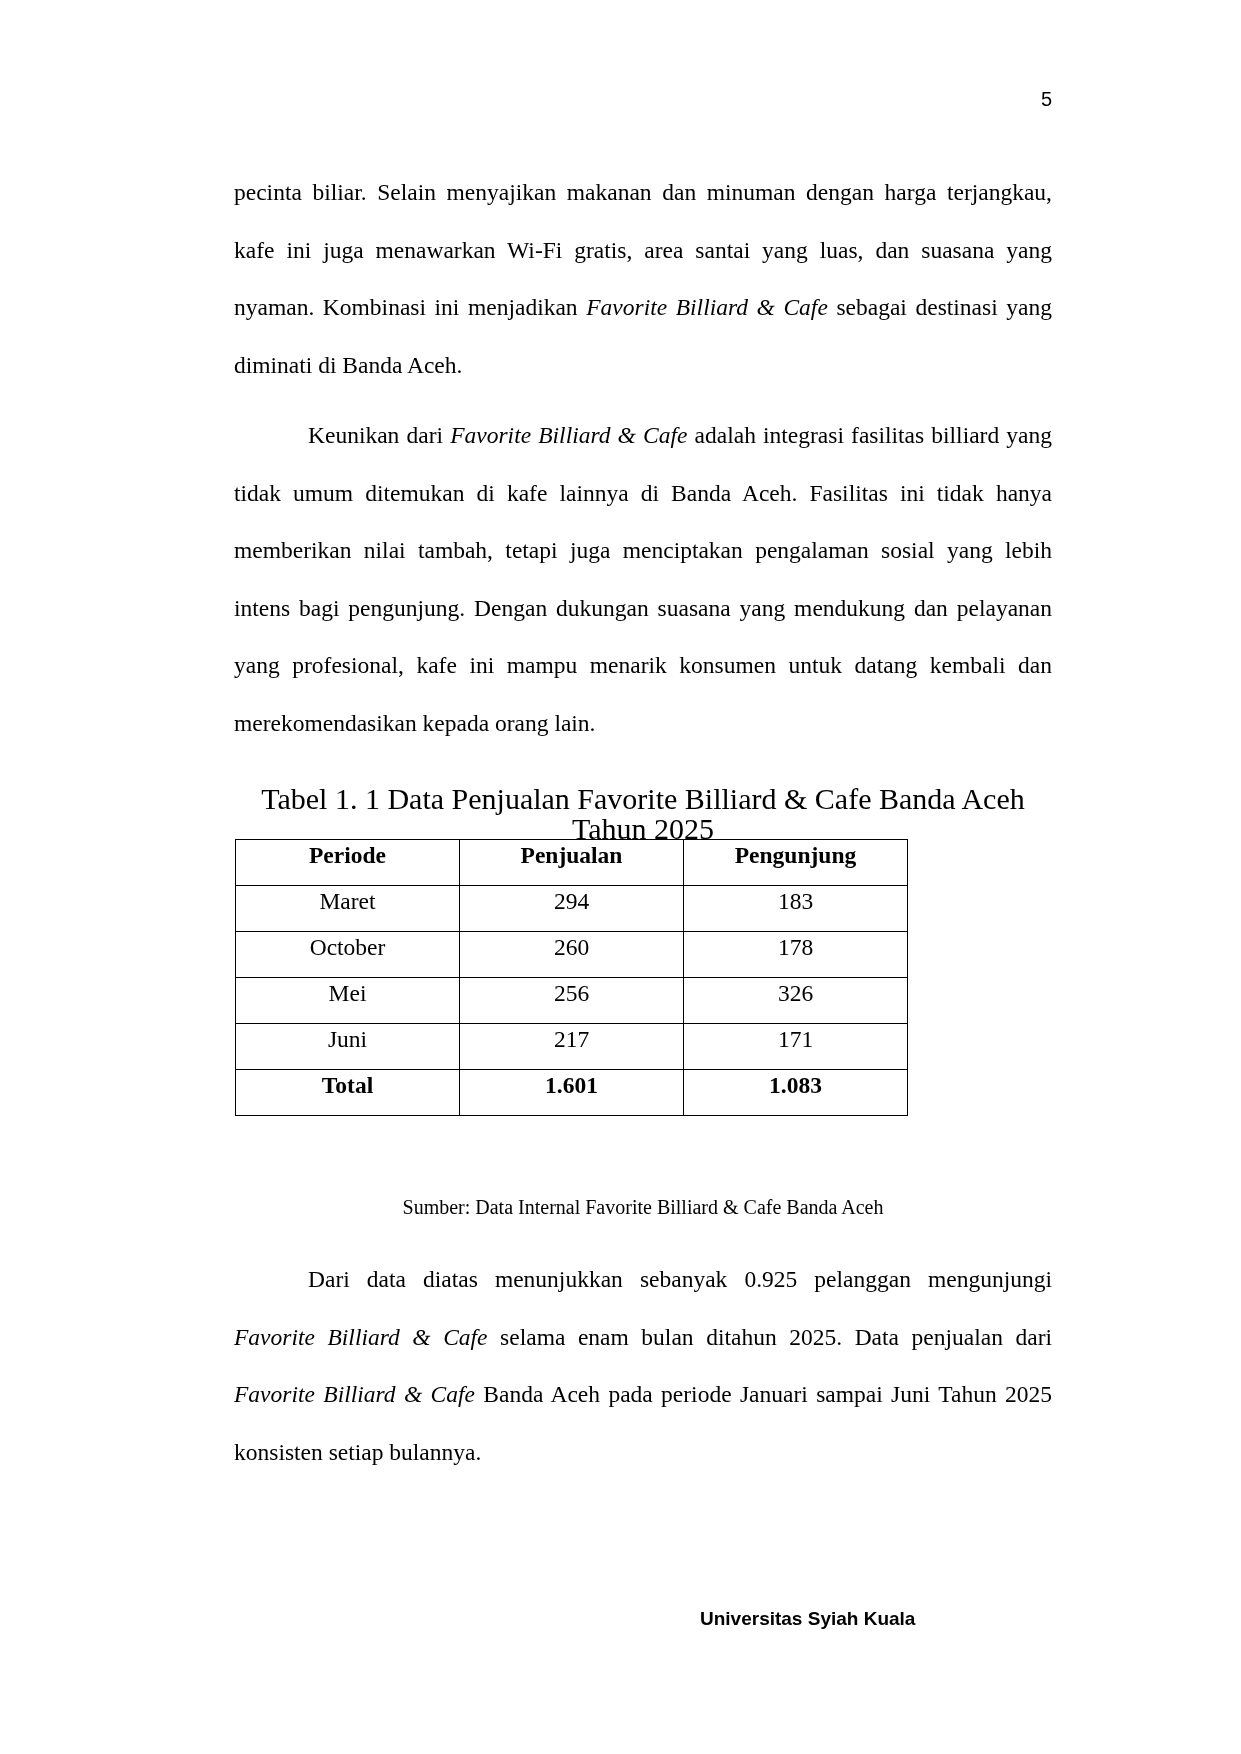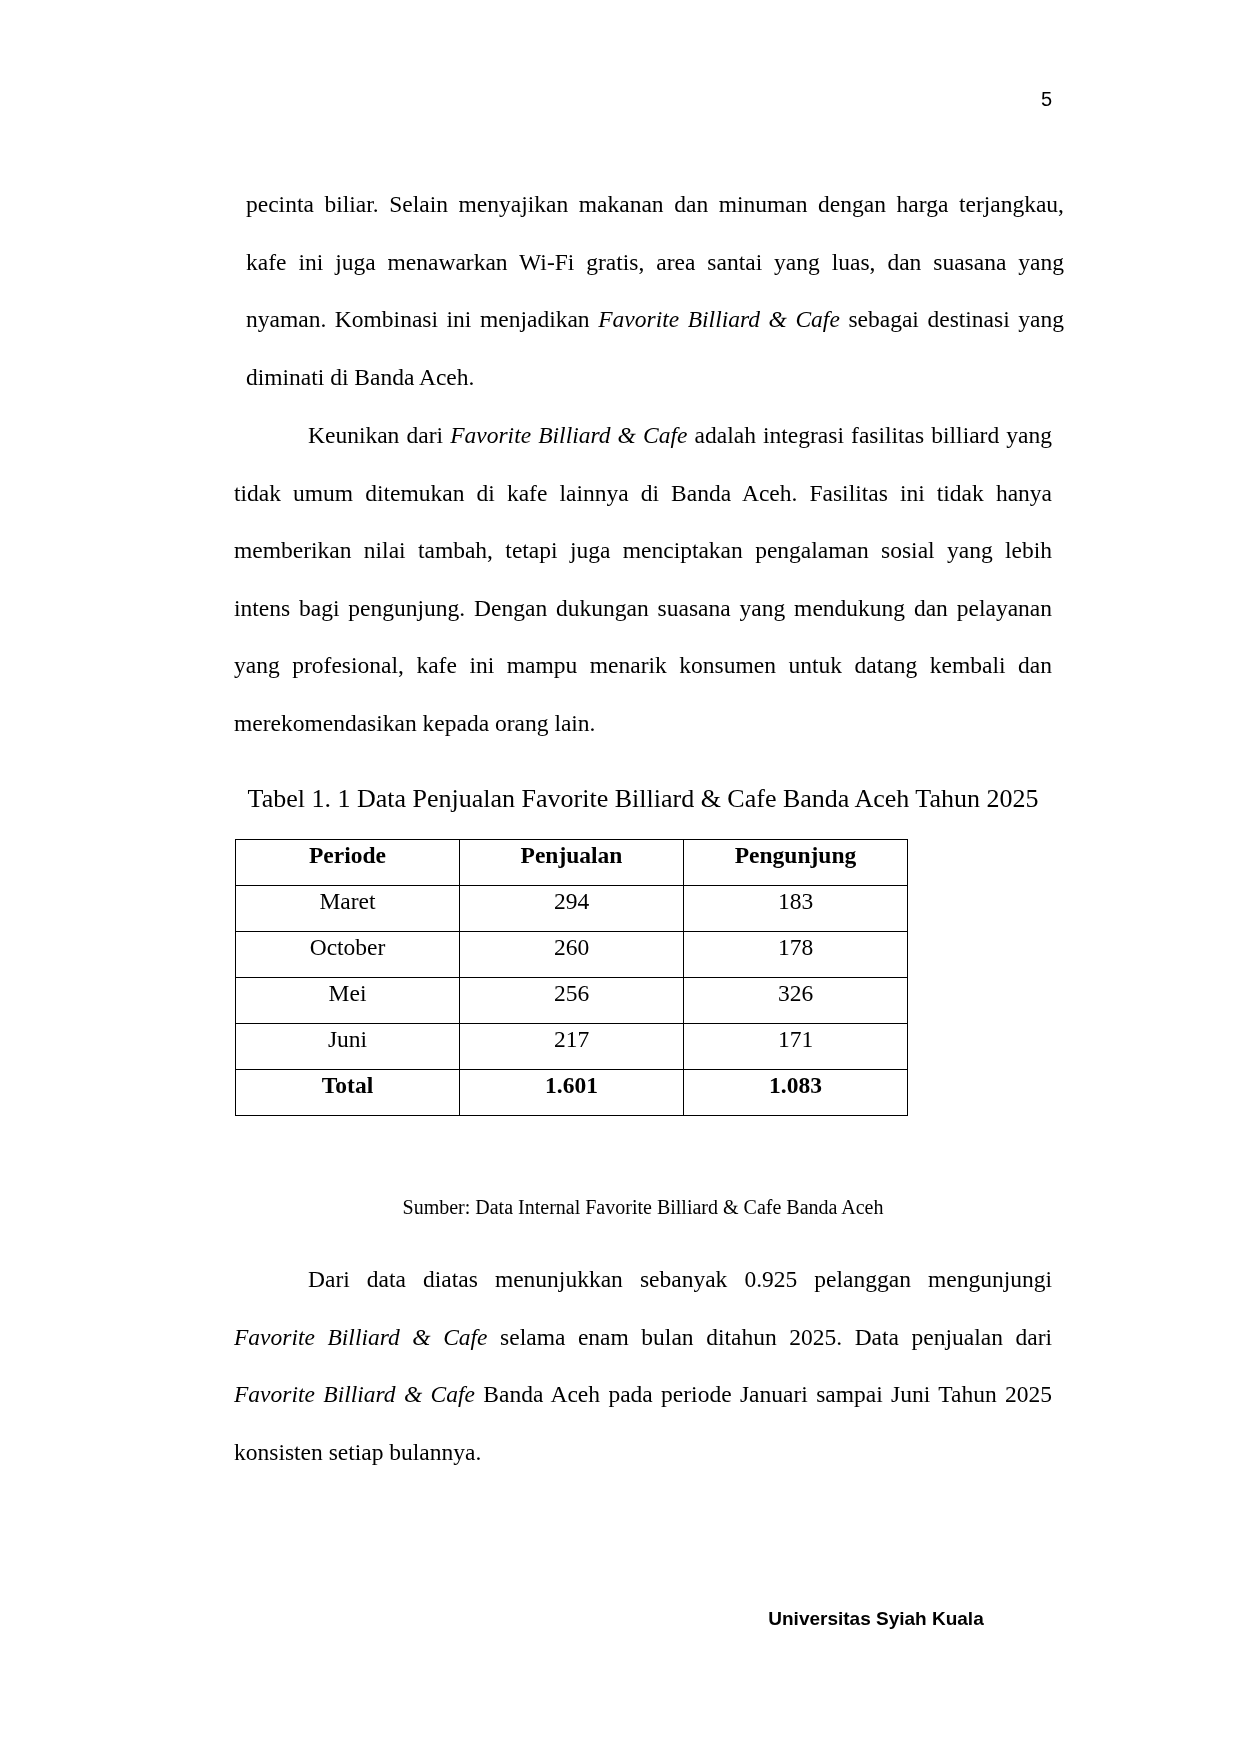--- a/index.html
+++ b/index.html
@@ -13,50 +13,50 @@
     position: absolute; left: 234px; width: 818px;
     font-family: "Liberation Serif", serif; font-size: 23.5px;
     line-height: 57.5px; text-align: justify; color: #000;
   }
   .p1 { top: 164px; }
   .p2 { top: 407px; text-indent: 74px; }
   .p3 { top: 1251px; text-indent: 74px; }
   .body-text em { font-style: italic; }
   .table-caption {
     position: absolute; left: 234px; width: 818px; top: 784px; text-align: center;
-    font-family: "Liberation Serif", serif; font-size: 26px; line-height: 30px;
+    font-family: "Liberation Serif", serif; font-size: 30px; line-height: 30px;
   }
   table.data-table {
     position: absolute; left: 235px; top: 839px; width: 673px;
     border-collapse: collapse;
     font-family: "Liberation Serif", serif; font-size: 23.5px;
   }
   table.data-table th, table.data-table td {
     border: 1.5px solid #000; height: 41px; padding: 0 0 4px 0;
     text-align: center; vertical-align: top; line-height: 30px; width: 33.33%;
   }
   table.data-table th { font-weight: bold; }
   table.data-table tr.total-row td { font-weight: bold; }
   .table-source {
     position: absolute; left: 234px; width: 818px; top: 1192px; text-align: center;
     font-family: "Liberation Serif", serif; font-size: 20px; line-height: 30px;
   }
   .footer-institution {
-    position: absolute; left: 700px; top: 1608px; width: 352px; text-align: center;
+    position: absolute; left: 700px; top: 1608px; width: 352px; text-align: left;
     font-family: "Liberation Sans", sans-serif; font-weight: bold; font-size: 19px;
   }
 </style>
 </head>
 <body>
 
 <div class="page">
 
   <div class="page-number">5</div>
 
-  <p class="body-text p1" style="margin:12px;"><span>pecinta biliar. Selain menyajikan makanan dan minuman dengan harga terjangkau, kafe ini juga menawarkan Wi-Fi gratis, area santai yang luas, dan suasana yang nyaman. Kombinasi ini menjadikan </span><em>Favorite Billiard &amp; Cafe</em><span> sebagai destinasi yang diminati di Banda Aceh.</span></p>
+  <p class="body-text p1" style="margin:0;"><span>pecinta biliar. Selain menyajikan makanan dan minuman dengan harga terjangkau, kafe ini juga menawarkan Wi-Fi gratis, area santai yang luas, dan suasana yang nyaman. Kombinasi ini menjadikan </span><em>Favorite Billiard &amp; Cafe</em><span> sebagai destinasi yang diminati di Banda Aceh.</span></p>
 
   <p class="body-text p2" style="margin:0;"><span>Keunikan dari </span><em>Favorite Billiard &amp; Cafe</em><span> adalah integrasi fasilitas billiard yang tidak umum ditemukan di kafe lainnya di Banda Aceh. Fasilitas ini tidak hanya memberikan nilai tambah, tetapi juga menciptakan pengalaman sosial yang lebih intens bagi pengunjung. Dengan dukungan suasana yang mendukung dan pelayanan yang profesional, kafe ini mampu menarik konsumen untuk datang kembali dan merekomendasikan kepada orang lain.</span></p>
 
   <div class="table-caption">Tabel 1. 1 Data Penjualan Favorite Billiard &amp; Cafe Banda Aceh Tahun 2025</div>
 
   <table class="data-table">
     <thead>
       <tr>
         <th>Periode</th>
         <th>Penjualan</th>

